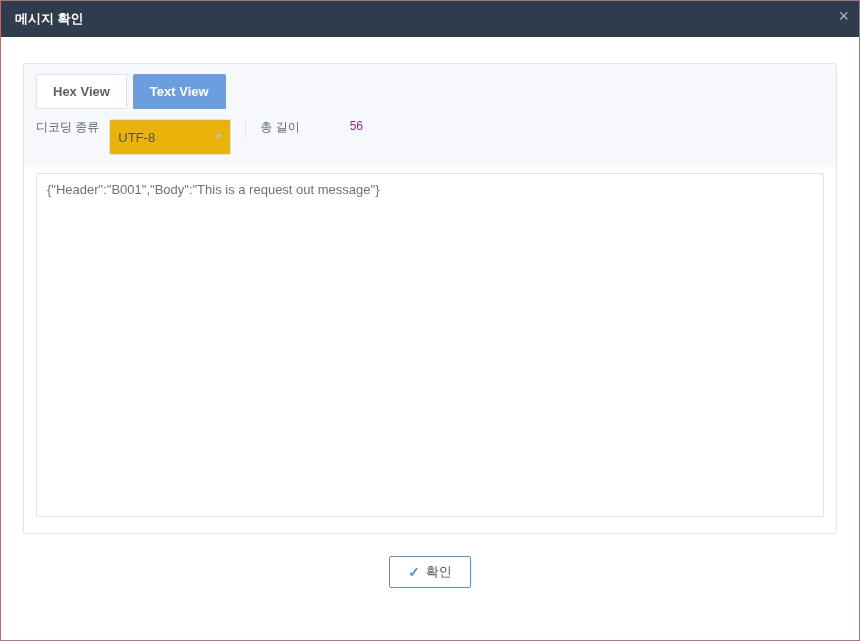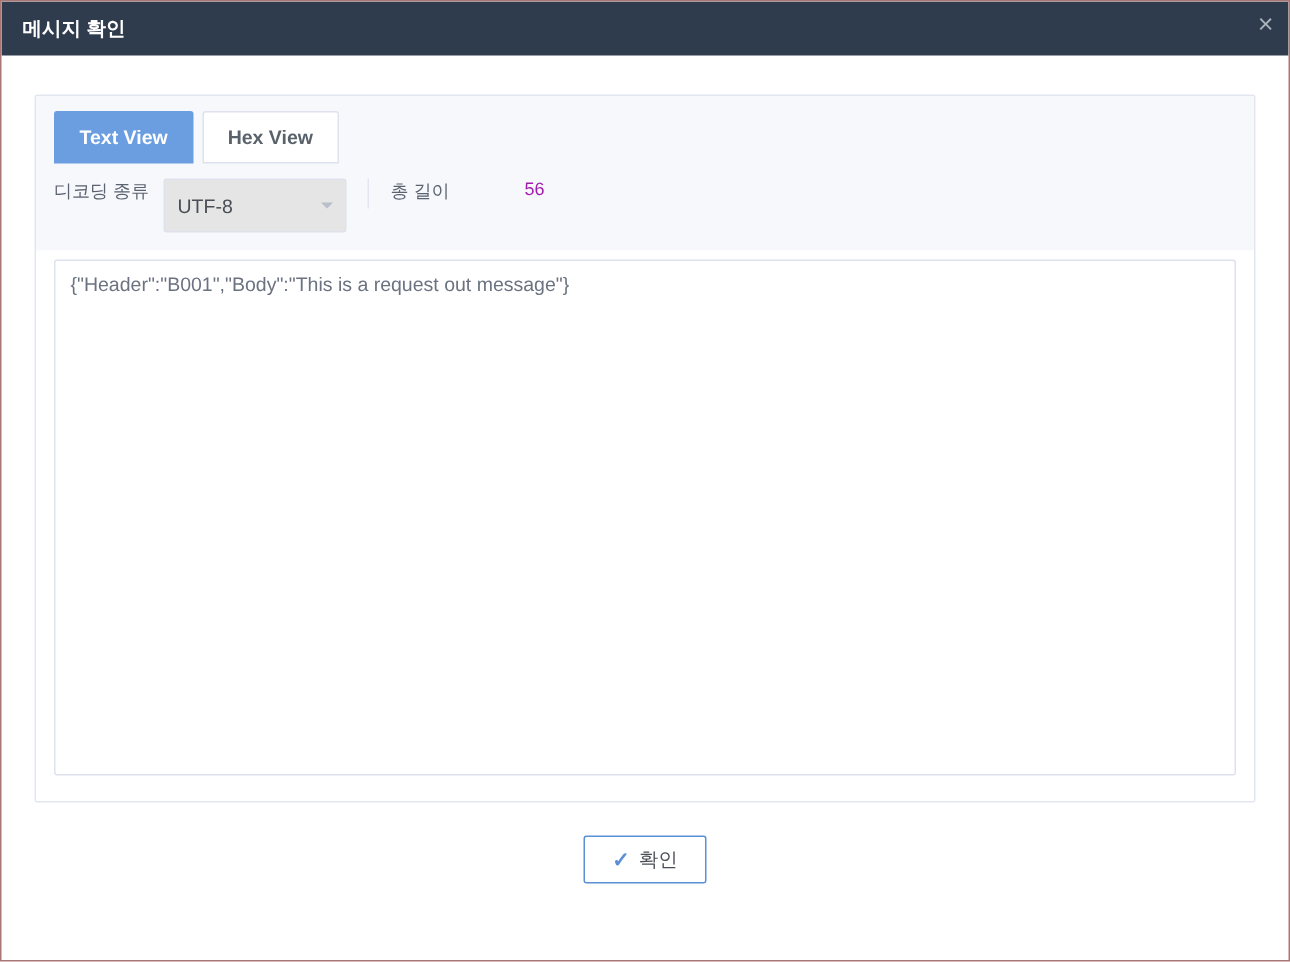--- a/index.html
+++ b/index.html
@@ -74,21 +74,21 @@
     .label {
       font-size: 12px;
       color: #5b6270;
     }
     .select-decoding {
       position: relative;
       width: 122px;
       height: 36px;
       border: 1px solid #dde2ec;
       border-radius: 2px;
-      background: #e5e5e5;
+      background: #eab308;
       display: flex;
       align-items: center;
       padding: 0 8px;
       font-size: 13px;
       color: #4a4f57;
       cursor: pointer;
     }
     .select-caret {
       position: absolute;
       right: 8px;
@@ -154,25 +154,25 @@
 
 <div class="header">
   <span>메시지 확인</span>
   <span class="close-btn">×</span>
 </div>
 
 <div class="content">
   <div class="outer-panel">
 
     <div class="tab-bar">
+      <div class="tab">
+        <span>Hex View</span>
+      </div>
       <div class="tab active">
         <span>Text View</span>
-      </div>
-      <div class="tab">
-        <span>Hex View</span>
       </div>
     </div>
 
     <div class="controls-row">
       <span class="label">디코딩 종류</span>
       <div class="select-decoding">
         <span>UTF-8</span>
         <span class="select-caret"></span>
       </div>
       <div class="divider-vert"></div>

